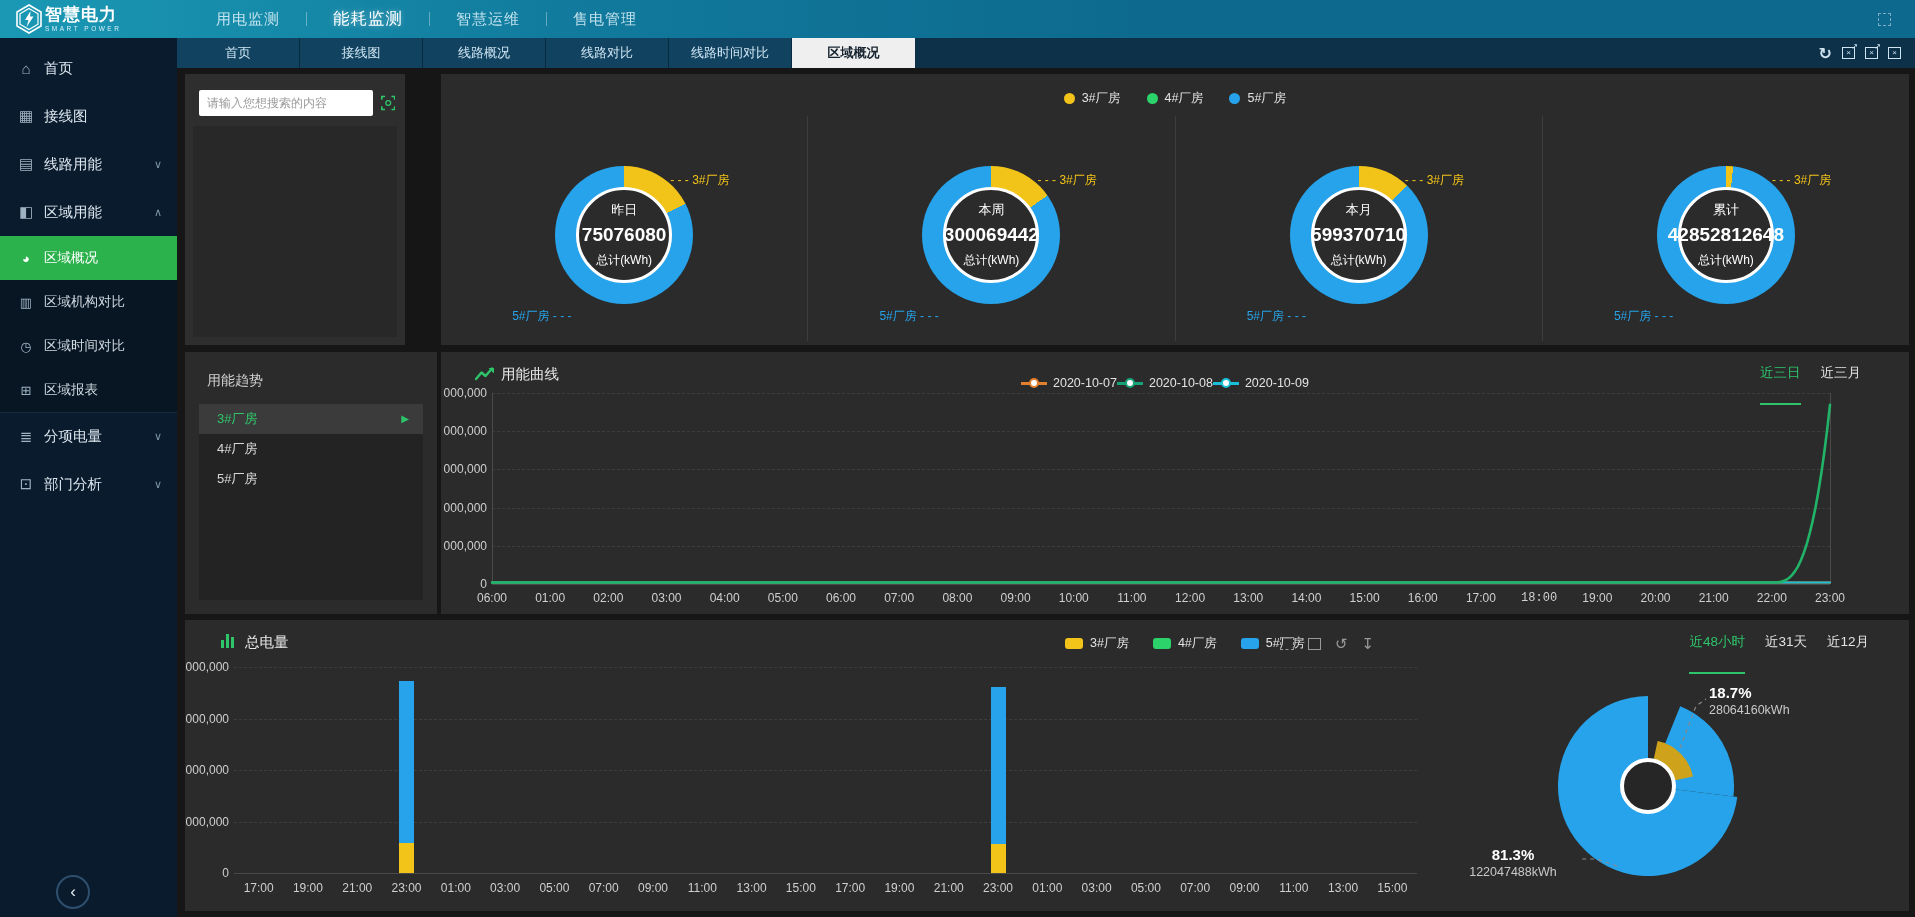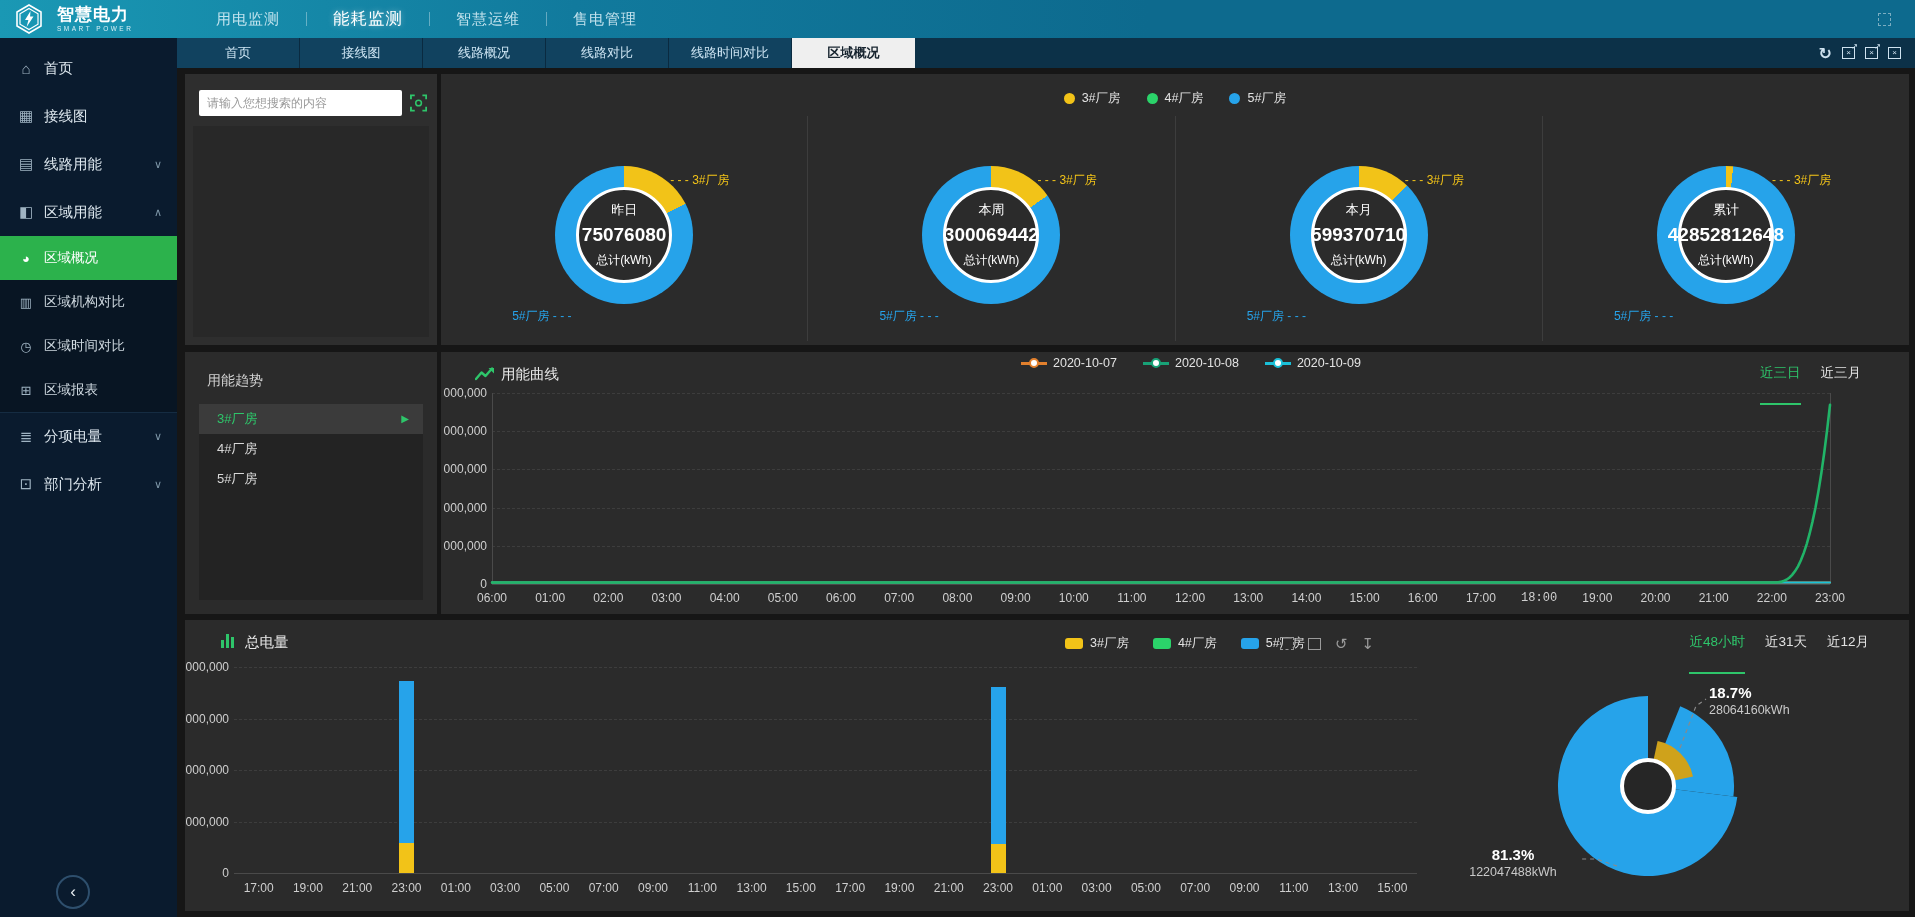--- a/index.html
+++ b/index.html
@@ -2,21 +2,21 @@
 <html><head>
 <meta charset="utf-8">
 <style>
 *{box-sizing:border-box;margin:0;padding:0}
 html,body{width:1915px;height:917px;overflow:hidden;background:#141414;
   font-family:"Liberation Sans","DejaVu Sans",sans-serif;}
 
 .topnav{position:absolute;left:0;top:0;width:1915px;height:38px;
   background:linear-gradient(90deg,#1a98b4 0%,#117a9d 30%,#0d6a8e 60%,#0d6a8e 100%);
   display:flex;align-items:center;z-index:30}
-.brand{display:flex;align-items:center;gap:13px;padding-left:14px;width:182px}
+.brand{display:flex;align-items:center;gap:1px;padding-left:14px;width:182px}
 .brand-title{color:#fff;font-size:17px;font-weight:bold;letter-spacing:1px;line-height:17px}
 .brand-sub{color:#d8f0f6;font-size:6.5px;letter-spacing:2.5px;margin-top:2px}
 .nav-items{display:flex;align-items:center;gap:0;margin-left:8px}
 .nav-item{color:rgba(225,243,250,.85);font-size:15px;font-weight:normal;padding:0 26px;cursor:pointer;letter-spacing:1px}
 .nav-item.active{color:#fff;font-size:16.5px;text-shadow:0 0 6px rgba(255,255,255,.45)}
 .nav-div{width:1px;height:14px;background:rgba(255,255,255,.35)}
 .fs-icon{position:absolute;right:24px;top:13px;width:13px;height:13px;border:1px dashed rgba(255,255,255,.45)}
 
 .sidebar{position:absolute;left:0;top:38px;bottom:0;width:177px;background:#0a1b2e;z-index:20}
 .side-menu{padding-top:6px}
@@ -38,21 +38,21 @@
   background:#11425f;border-right:1px solid #0a2a40;cursor:pointer}
 .tab.active{background:#efefef;color:#16232e;font-weight:bold;border-right:none}
 .subtab-tools{margin-left:auto;display:flex;align-items:center;gap:10px;padding-right:14px;color:#cfe3f0}
 .st-refresh{font-size:16px;font-weight:bold;cursor:pointer}
 .st-box{position:relative;width:13px;height:12px;border:1.5px solid #cfe3f0;font-size:8px;line-height:9px;
   text-align:center;cursor:pointer}
 .st-box .arr{position:absolute;right:-4px;top:-6px;font-size:8px}
 
 .content{position:absolute;left:177px;top:68px;right:0;bottom:0;background:#161616}
 .panel{position:absolute;background:#2b2b2b}
-.p-search{left:8px;top:6px;width:252px;height:271px;background:#2e2e2e}
+.p-search{left:8px;top:6px;width:220px;height:271px;background:#2e2e2e}
 .p-overview{left:264px;top:6px;right:6px;height:271px}
 .p-trend{left:8px;top:284px;width:252px;height:262px}
 .p-curve{left:264px;top:284px;right:6px;height:262px}
 .p-energy{left:8px;top:552px;right:6px;height:291px}
 .panel-title{color:#d2d2d2;font-size:14px}
 
 .search-row{position:absolute;left:14px;top:16px;right:10px;display:flex;align-items:center;gap:8px}
 .search-row input{width:212px;height:26px;border:none;border-radius:2px;background:#fff;
   padding:0 8px;font-size:12px;color:#333;outline:none}
 .search-row input::placeholder{color:#9a9a9a}
@@ -77,21 +77,21 @@
 
 .p-trend .panel-title{position:absolute;left:22px;top:20px}
 .select-box{position:absolute;left:14px;top:52px;width:224px;height:196px;background:#232323}
 .select-title{color:#dcdcdc;font-size:13px;padding:14px 0 10px 16px}
 .region-row{position:relative;height:30px;line-height:30px;padding-left:18px;font-size:13px;color:#d8d8d8;cursor:pointer}
 .region-row.active{background:#3b3b3b;color:#2ec56a}
 .region-row .r-arrow{position:absolute;right:14px;top:0;color:#2ec56a;font-size:10px}
 
 .chart-head-icon{position:absolute;left:34px;top:15px}
 .chart-title{position:absolute;left:60px;top:13px;color:#e9e9e9;font-size:14.5px}
-.curve-legend{position:absolute;left:580px;top:4px;display:flex;gap:26px}
+.curve-legend{position:absolute;left:580px;top:24px;display:flex;}
 .cl-item{display:flex;align-items:center;gap:6px;color:#e3e3e3;font-size:12.5px;cursor:pointer}
 .cl-mark{position:relative;width:26px;height:10px}
 .cl-mark .ln{position:absolute;left:0;right:0;top:4px;height:2.5px}
 .cl-mark .dt{position:absolute;left:8px;top:0;width:10px;height:10px;border-radius:50%;background:#fff;border:2.5px solid}
 .ranges{position:absolute;display:flex;gap:20px}
 .p-curve .ranges{right:48px;top:12px}
 .p-energy .ranges{right:40px;top:13px}
 .range-btn{font-size:13.5px;color:#e2e2e2;cursor:pointer;padding-bottom:21px}
 .range-btn.active{color:#2ec56a;border-bottom:2px solid #2ec56a}
 .energy-legend{position:absolute;left:880px;top:15px;display:flex;gap:24px}

